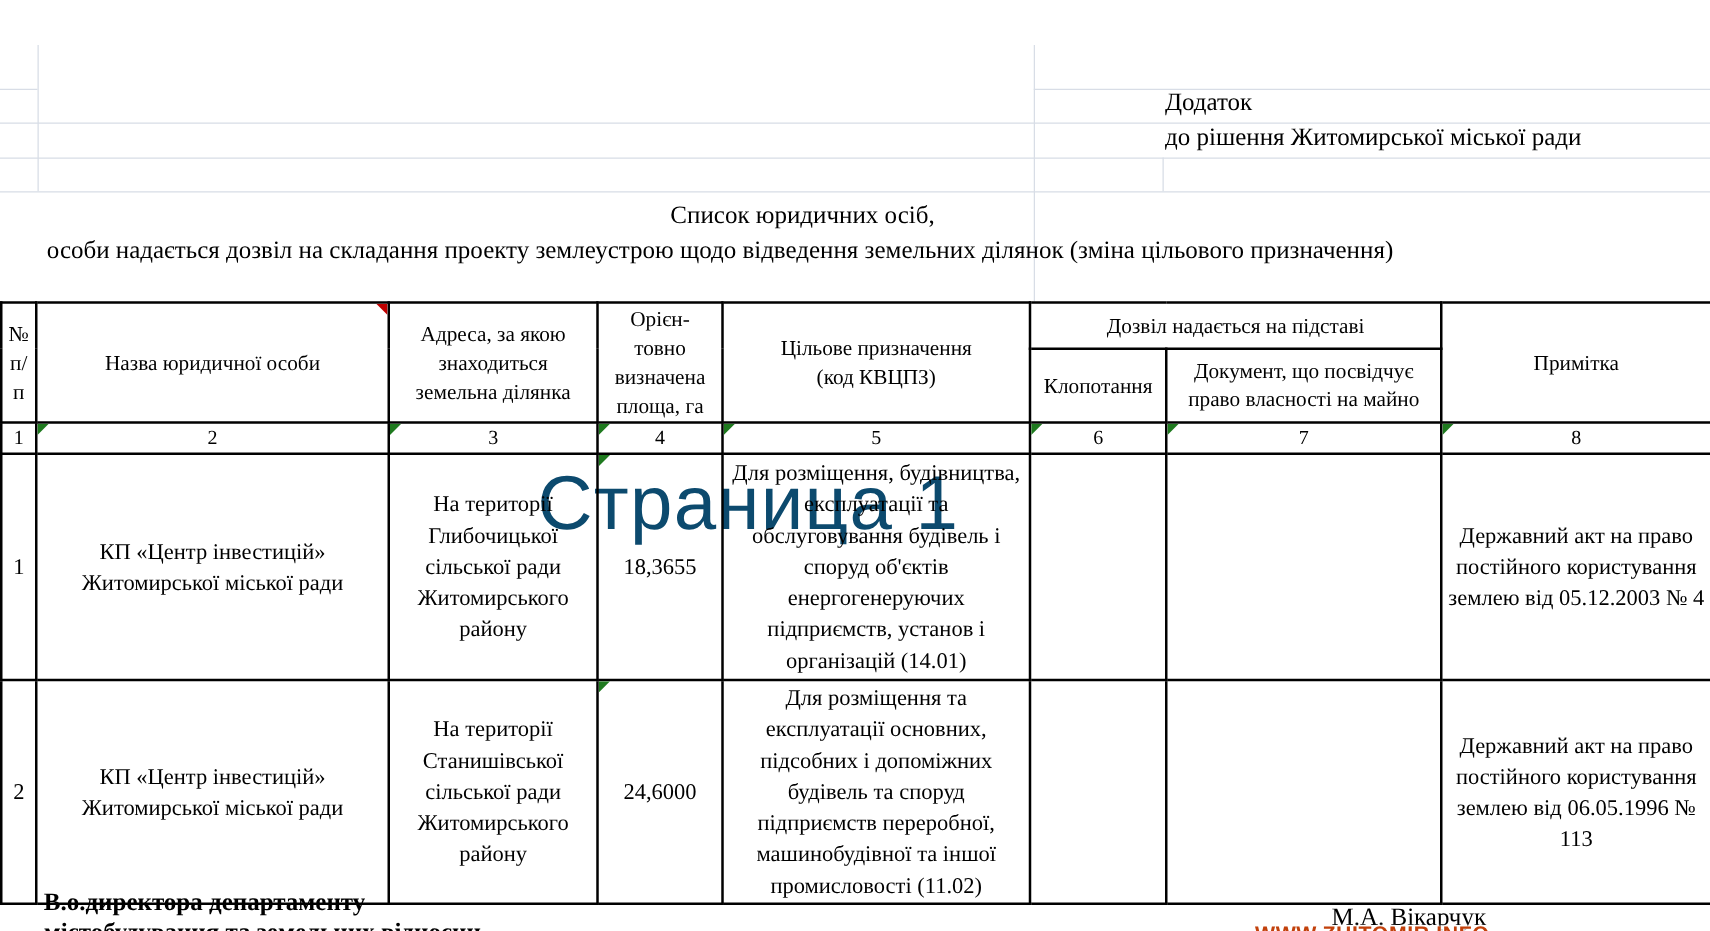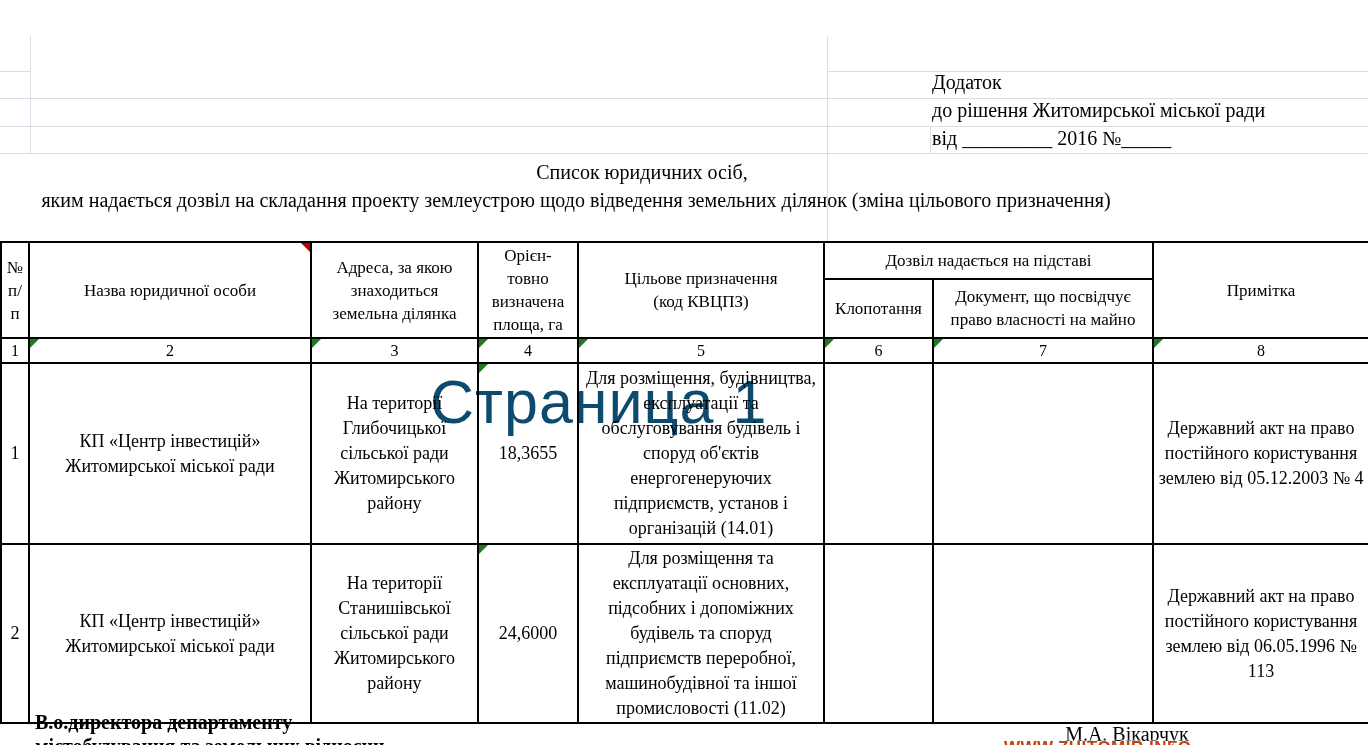--- a/index.html
+++ b/index.html
@@ -63,26 +63,25 @@
   <div class="gl" style="left:0;top:727px;width:1368px;height:1px;"></div>
   <div class="gl" style="left:115px;top:727px;width:1px;height:18px;"></div>
   <div class="gl" style="left:440px;top:727px;width:1px;height:18px;"></div>
   <div class="gl" style="left:690px;top:727px;width:1px;height:18px;"></div>
   <div class="gl" style="left:860px;top:727px;width:1px;height:18px;"></div>
   <div class="gl" style="left:1213px;top:727px;width:1px;height:18px;"></div>
 
   <div class="annex">
     <div>Додаток</div>
     <div>до рішення Житомирської міської ради</div>
-    <div>від _________  2016  №_____</div>
   </div>
 
   <div class="title">
     <div class="l1">Список юридичних осіб,</div>
-    <div class="l2">яким надається дозвіл на складання проекту землеустрою щодо відведення земельних ділянок (зміна цільового призначення)</div>
+    <div class="l2">особи надається дозвіл на складання проекту землеустрою щодо відведення земельних ділянок (зміна цільового призначення)</div>
   </div>
 
   <table class="grid">
     <colgroup>
       <col style="width:28px">
         <col style="width:282px">
         <col style="width:167px">
         <col style="width:100px">
       <col style="width:246px">
         <col style="width:109px">

